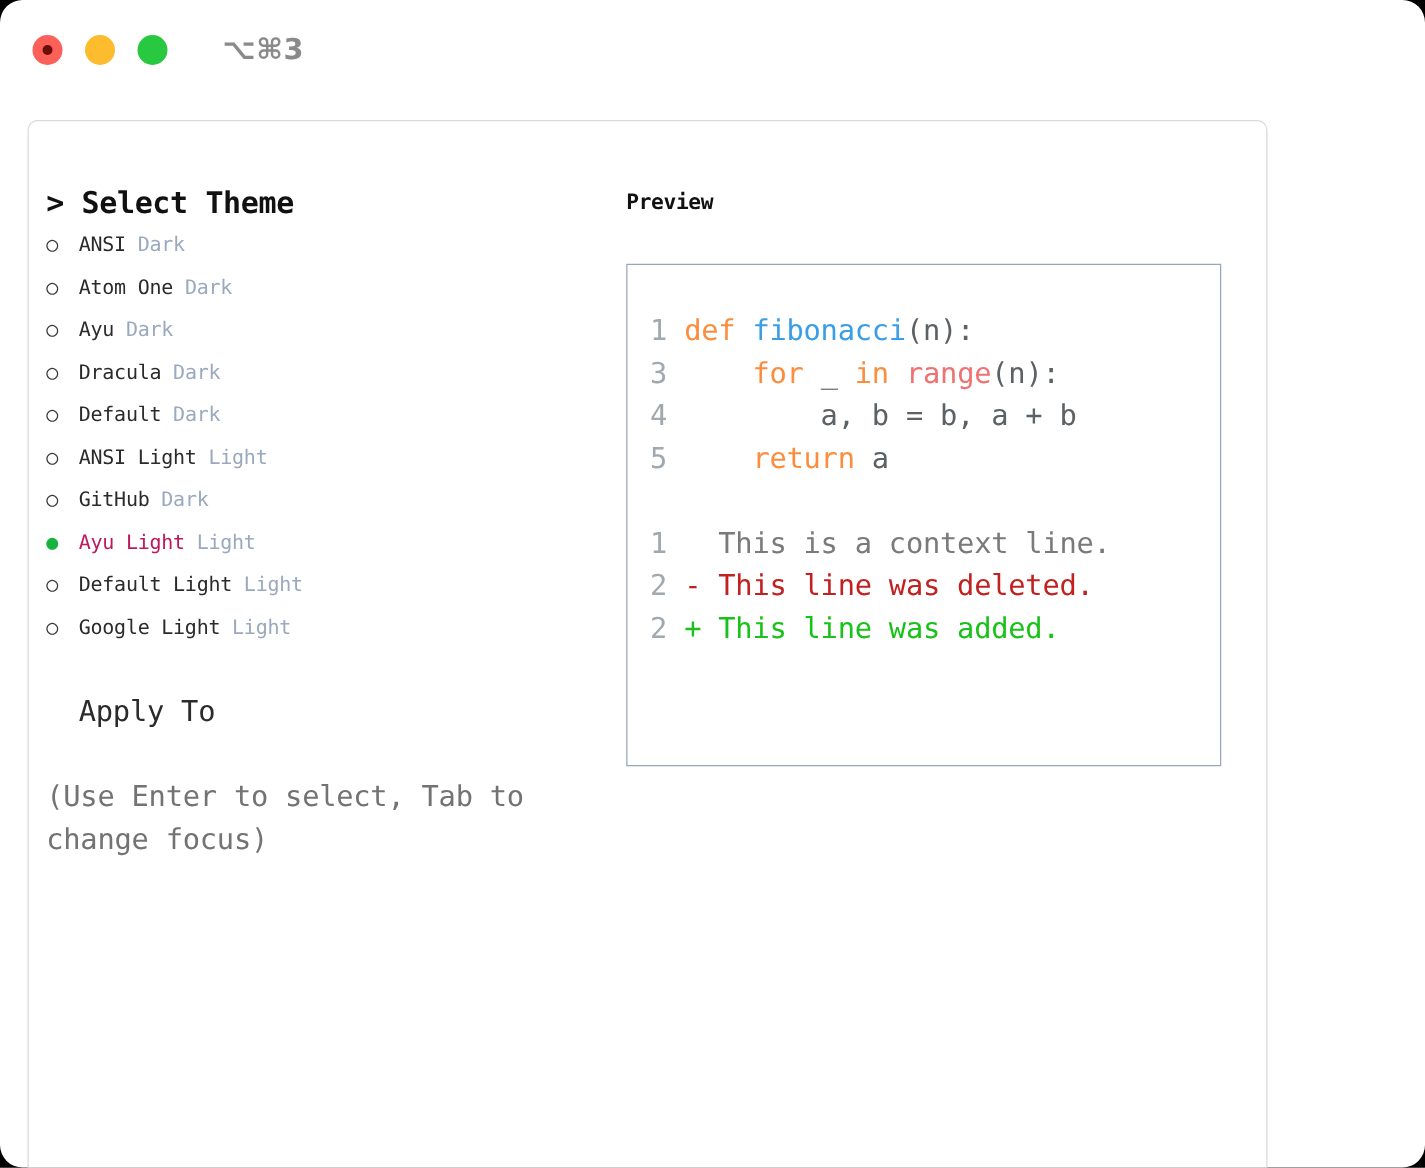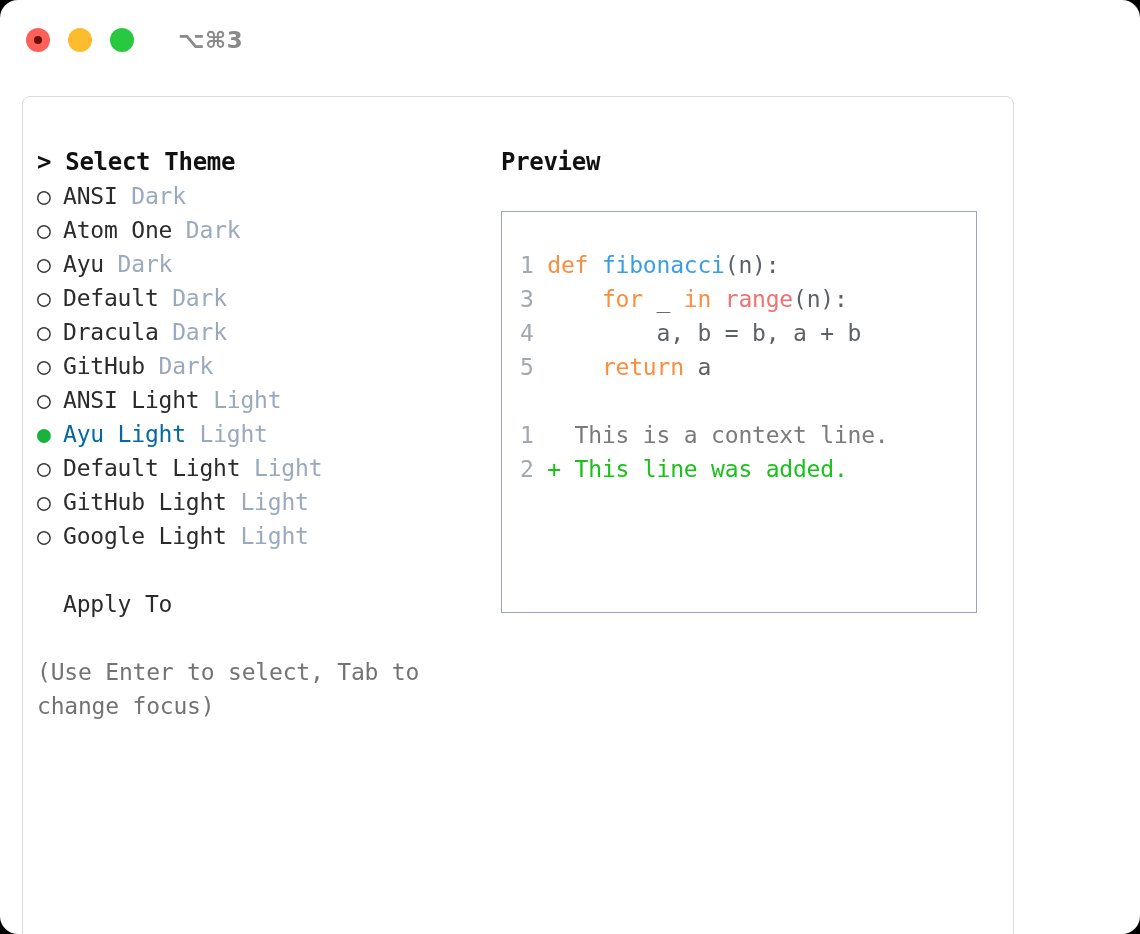--- a/index.html
+++ b/index.html
@@ -78,30 +78,30 @@
   }
   .heading {
     font-size: 24px;
     font-weight: bold;
     color: #111111;
     letter-spacing: -0.3px;
     line-height: 34px;
     white-space: pre;
   }
   .row {
-    font-size: 23px;
+    font-size: 16px;
     line-height: 34px;
     color: #2b2b2b;
     white-space: pre;
     letter-spacing: -0.2px;
   }
   .bullet { display: inline-block; width: 26px; }
   .bullet.on  { color: #18b33c; }
   .bullet.off { color: #3a3a3a; }
-  .label.sel  { color: #0369a1; }
+  .label.sel  { color: #be185d; }
   .kind { color: #9aa9bd; }
 
   .section-head {
     font-size: 23px;
     line-height: 34px;
     color: #2b2b2b;
     white-space: pre;
     letter-spacing: -0.2px;
     padding-left: 26px;
   }
@@ -117,21 +117,21 @@
     width: 410px;
   }
 
   
   .right {
     position: absolute;
     left: 478px; top: 48px;
     width: 500px;
   }
   .preview-title {
-    font-size: 24px;
+    font-size: 17px;
     font-weight: bold;
     color: #111111;
     letter-spacing: -0.3px;
     line-height: 34px;
   }
   .preview-box {
     margin-top: 32px;
     width: 476px;
     height: 402px;
     border: 1px solid #96a7bc;
@@ -173,46 +173,46 @@
 
   <div class="panel">
     <div class="cols">
 
       <div class="left">
         <div class="heading">&gt; Select Theme</div>
         <div id="theme-list">
             <div class="row"><span class="bullet off">○</span><span class="label">ANSI</span> <span class="kind">Dark</span></div>
             <div class="row"><span class="bullet off">○</span><span class="label">Atom One</span> <span class="kind">Dark</span></div>
             <div class="row"><span class="bullet off">○</span><span class="label">Ayu</span> <span class="kind">Dark</span></div>
+            <div class="row"><span class="bullet off">○</span><span class="label">Dracula</span> <span class="kind">Dark</span></div>
             <div class="row"><span class="bullet off">○</span><span class="label">Default</span> <span class="kind">Dark</span></div>
-            <div class="row"><span class="bullet off">○</span><span class="label">Dracula</span> <span class="kind">Dark</span></div>
+            <div class="row"><span class="bullet off">○</span><span class="label">ANSI Light</span> <span class="kind">Light</span></div>
             <div class="row"><span class="bullet off">○</span><span class="label">GitHub</span> <span class="kind">Dark</span></div>
-            <div class="row"><span class="bullet off">○</span><span class="label">ANSI Light</span> <span class="kind">Light</span></div>
             <div class="row"><span class="bullet on">●</span><span class="label sel">Ayu Light</span> <span class="kind">Light</span></div>
             <div class="row"><span class="bullet off">○</span><span class="label">Default Light</span> <span class="kind">Light</span></div>
-            <div class="row"><span class="bullet off">○</span><span class="label">GitHub Light</span> <span class="kind">Light</span></div>
             <div class="row"><span class="bullet off">○</span><span class="label">Google Light</span> <span class="kind">Light</span></div>
           </div>
         <div class="spacer-lg"></div>
         <div class="section-head">Apply To</div>
         <div class="hint">(Use Enter to select, Tab to change focus)</div>
       </div>
 
       <div class="right">
         <div class="preview-title">Preview</div>
         <div class="preview-box">
           <div id="code-block">
               <div class="code-line"><span class="ln">1</span> <span class="tk-kw">def </span><span class="tk-fn">fibonacci</span><span class="tk-txt">(n):</span></div>
               <div class="code-line"><span class="ln">3</span> <span class="tk-txt">    </span><span class="tk-kw">for</span><span class="tk-txt"> _ </span><span class="tk-kw">in</span><span class="tk-txt"> </span><span class="tk-call">range</span><span class="tk-txt">(n):</span></div>
               <div class="code-line"><span class="ln">4</span> <span class="tk-txt">        a, b = b, a + b</span></div>
               <div class="code-line"><span class="ln">5</span> <span class="tk-txt">    </span><span class="tk-kw">return</span><span class="tk-txt"> a</span></div>
             </div>
           <div class="blank-line"></div>
           <div id="diff-block">
               <div class="code-line"><span class="ln">1</span> <span class="tk-ctx">  </span><span class="tk-ctx">This is a context line.</span></div>
+              <div class="code-line"><span class="ln">2</span> <span class="tk-del">- </span><span class="tk-del">This line was deleted.</span></div>
               <div class="code-line"><span class="ln">2</span> <span class="tk-add">+ </span><span class="tk-add">This line was added.</span></div>
             </div>
         </div>
       </div>
 
     </div>
   </div>
 </div>
 
 </body></html>

